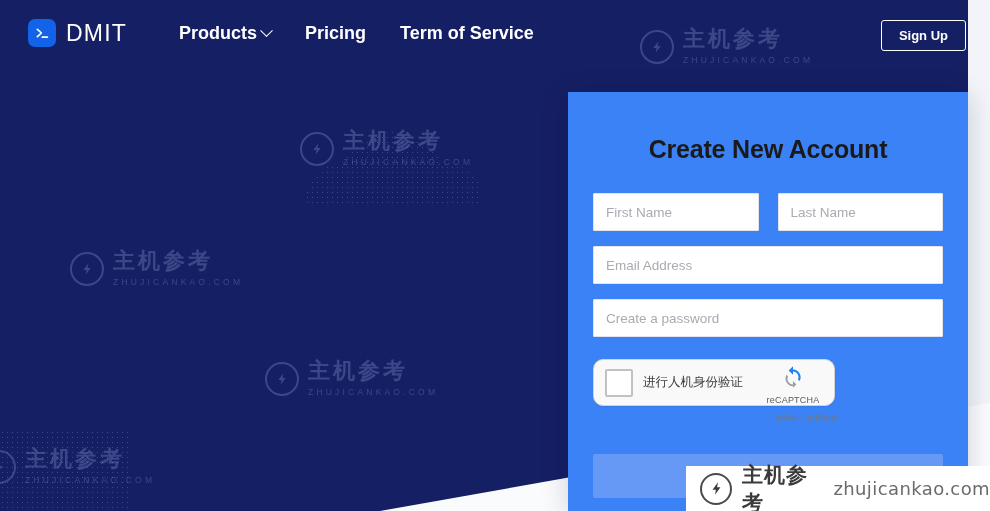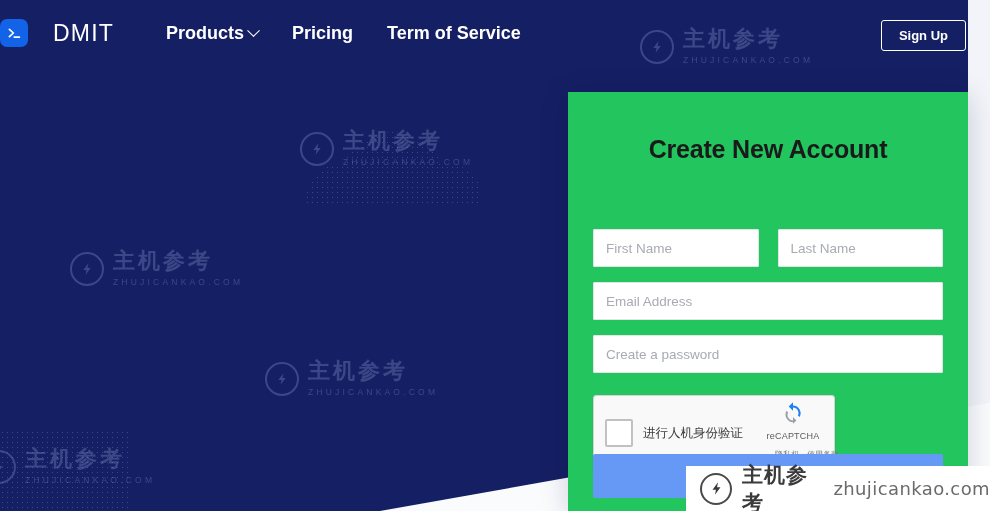--- a/index.html
+++ b/index.html
@@ -82,21 +82,22 @@
     left: 0; top: 0;
     width: 990px;
     height: 66px;
     display: flex;
     align-items: center;
     z-index: 6;
   }
   .logo-wrap {
     display: flex;
     align-items: center;
-    gap: 25px;
+    margin-left: 28px;
+    gap: 10px;
   }
   .logo-mark {
     width: 28px;
     height: 28px;
     border-radius: 7px;
     background: #1263e8;
     display: flex;
     align-items: center;
     justify-content: center;
   }
@@ -203,21 +204,21 @@
   .wm-light { color: #8b9bd4; opacity: 0.32; }
   .wm-gray  { color: #b9bfd0; opacity: 0.45; }
 
   
   .card {
     position: absolute;
     left: 568px;
     top: 92px;
     width: 400px;
     height: 419px;
-    background: #22c55e;
+    background: #3b82f6;
     box-shadow: 0 4px 26px rgba(8,16,56,0.18);
     z-index: 7;
     overflow: hidden;
   }
   .card-title {
     text-align: center;
     font-size: 25px;
     font-weight: bold;
     color: #1a1a1a;
     margin: 43px 0 0 0;
@@ -238,31 +239,31 @@
     border: 1px solid #e2e4e8;
     background: #ffffff;
     padding: 0 12px;
     font-size: 13.5px;
     color: #3a3a3a;
     font-family: "Liberation Sans", sans-serif;
     outline: none;
     border-radius: 1px;
   }
   .fld::placeholder { color: #a8abb2; }
-  .row .fld { width: 50%; margin-top: 36px; }
+  .row .fld { width: 50%; }
   .mt { margin-top: 15px; }
 
   
   .recaptcha {
     margin: 22px 25px 0 25px;
     width: 242px;
-    height: 76px;
+    height: 47px;
     box-sizing: border-box;
     border: 1px solid #d3d3d3;
-    border-radius: 3px;
+    border-radius: 10px;
     background: #f9f9f9;
     display: flex;
     align-items: center;
     position: relative;
     box-shadow: 0 1px 2px rgba(0,0,0,0.06);
   }
   .rc-box {
     width: 24px; height: 24px;
     border: 2px solid #c1c1c1;
     background: #fff;

